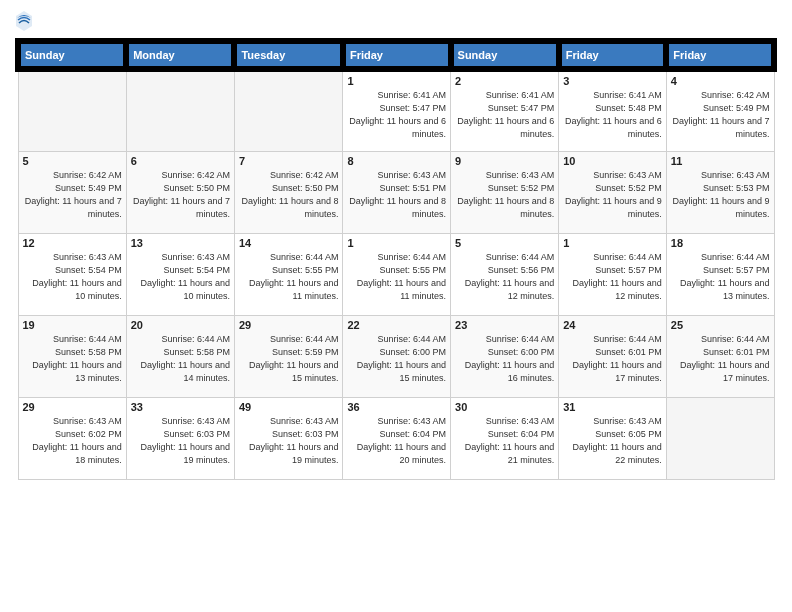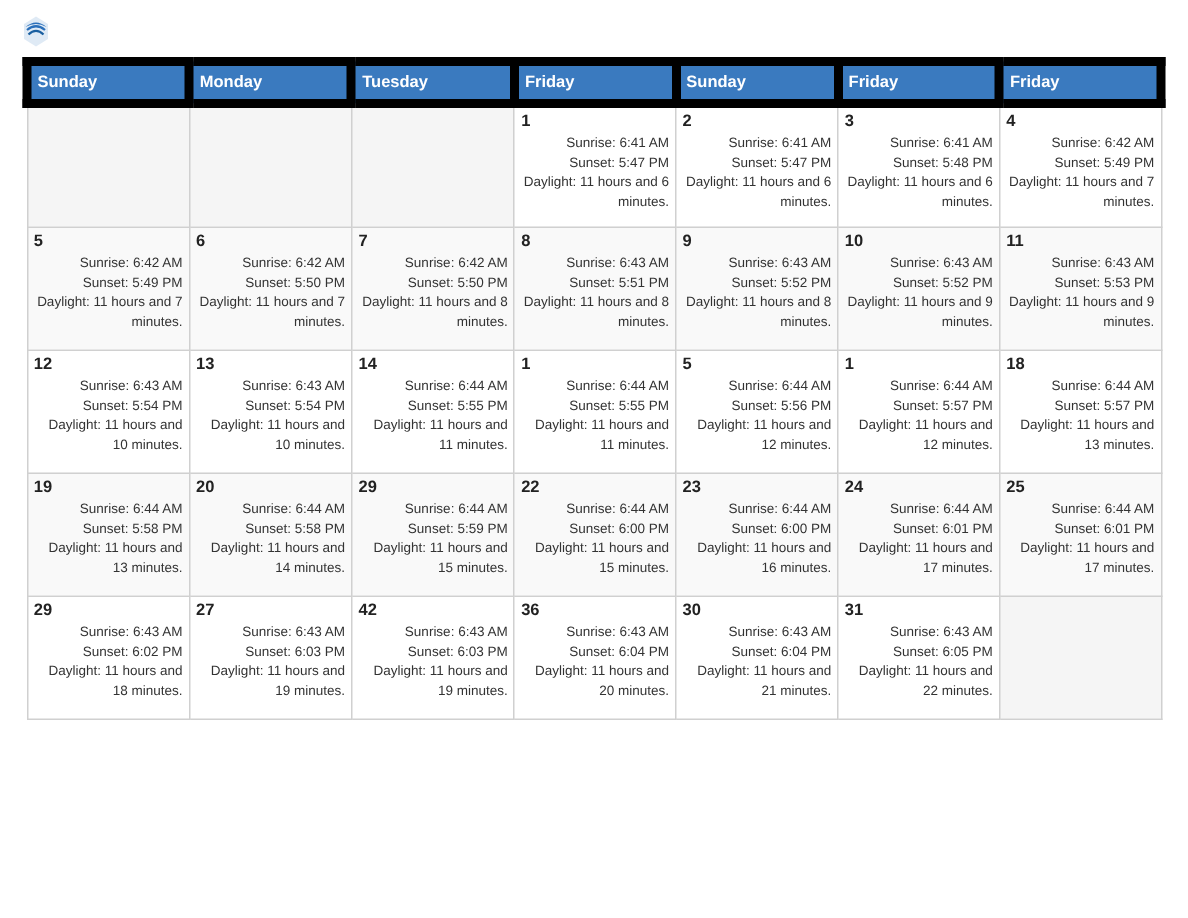--- a/index.html
+++ b/index.html
@@ -294,27 +294,27 @@
           </td>
         </tr>
         <tr>
           <td>
             <span class="day-num">29</span>
             <div class="day-info" style="white-space: pre-line;">Sunrise: 6:43 AM
 Sunset: 6:02 PM
 Daylight: 11 hours and 18 minutes.</div>
           </td>
           <td>
-            <span class="day-num">27</span>
+            <span class="day-num">33</span>
             <div class="day-info" style="white-space: pre-line;">Sunrise: 6:43 AM
 Sunset: 6:03 PM
 Daylight: 11 hours and 19 minutes.</div>
           </td>
           <td>
-            <span class="day-num">42</span>
+            <span class="day-num">49</span>
             <div class="day-info" style="white-space: pre-line;">Sunrise: 6:43 AM
 Sunset: 6:03 PM
 Daylight: 11 hours and 19 minutes.</div>
           </td>
           <td>
             <span class="day-num">36</span>
             <div class="day-info" style="white-space: pre-line;">Sunrise: 6:43 AM
 Sunset: 6:04 PM
 Daylight: 11 hours and 20 minutes.</div>
           </td>

